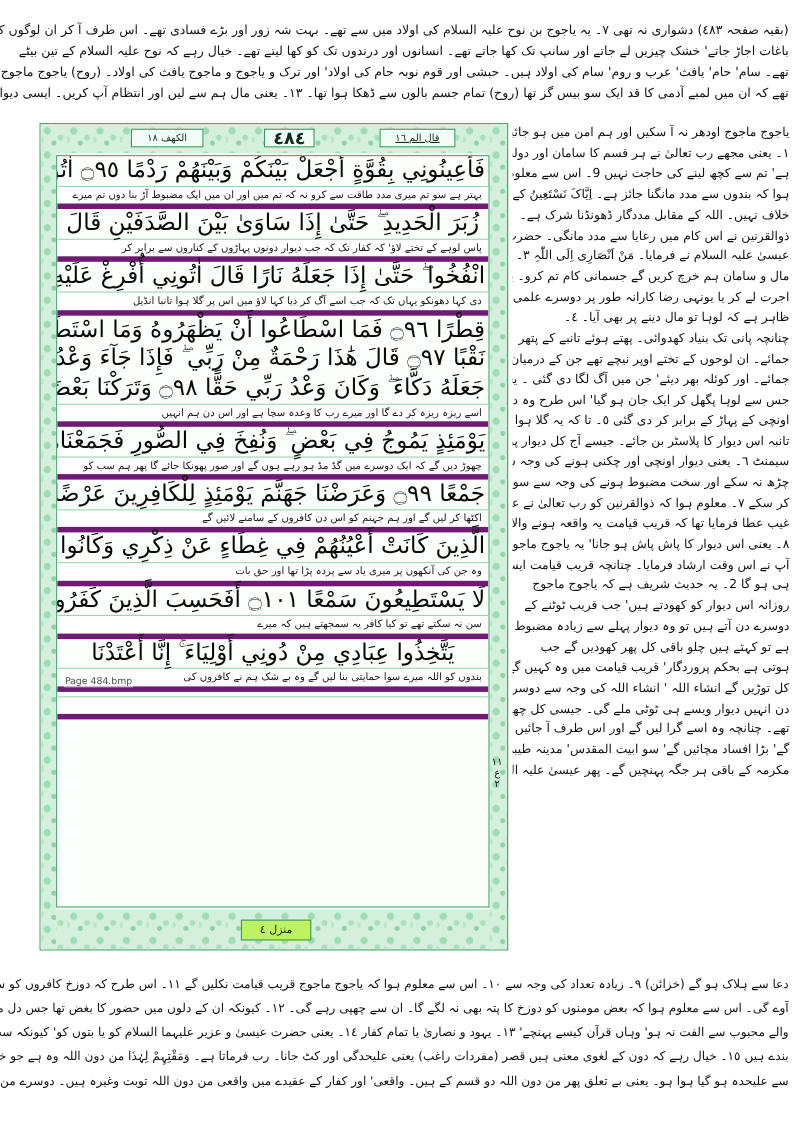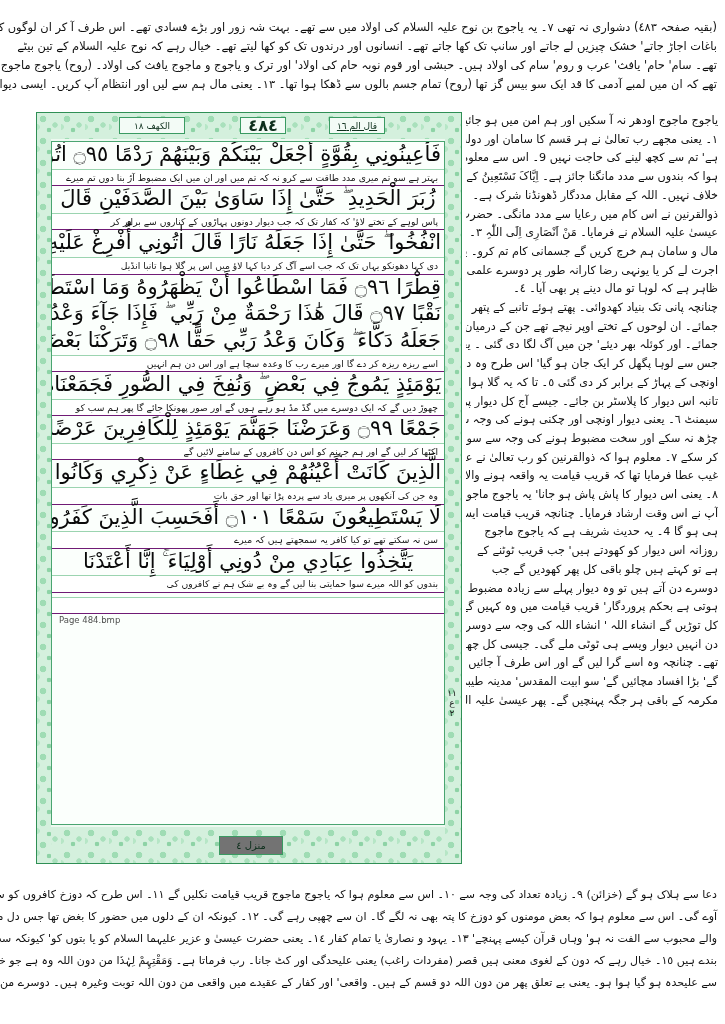--- a/index.html
+++ b/index.html
@@ -47,46 +47,46 @@
   
   .hdr-chip{
     position:absolute;top:4px;height:17px;
     background:#f3fbf6;border:1px solid #3a9a62;
     display:flex;align-items:center;justify-content:center;
     font-size:9px;direction:rtl;color:#0d2f1c;z-index:4;
     padding:0 4px;box-sizing:border-box;white-space:nowrap;
   }
   #hdr-surah{left:82px;width:66px;}
   #hdr-page{left:203px;width:46px;font-size:16px;font-weight:bold;}
-  #hdr-part{left:292px;width:56px;text-decoration:underline;}
+  #hdr-part{left:308px;width:69px;text-decoration:underline;}
 
   
   #inner{
     position:absolute;left:14px;top:28px;right:16px;bottom:38px;
     background:#fbfffc;border:1px solid #4aa571;box-sizing:border-box;
     overflow:hidden;
   }
   .ayah-line{
     direction:rtl;text-align:center;white-space:nowrap;
     font-size:21px;line-height:1.08;
     font-family:"DejaVu Sans","Liberation Serif",serif;
     color:#0a0a0a;padding:1px 3px 3px 3px;
   }
   .trans-line{
     direction:rtl;text-align:justify;white-space:nowrap;
     font-size:9.2px;line-height:1.25;color:#141414;
-    background:#ffffff;border-top:1px solid #9bd4b0;border-bottom:1px solid #701a75;
+    background:#ffffff;border-top:1px solid #9bd4b0;border-bottom:5px solid #701a75;
     padding:2px 6px;
   }
   .trans-line::after{content:"";display:inline-block;width:100%;}
 
   
   #manzil-chip{
     position:absolute;left:182px;bottom:8px;width:62px;height:17px;
-    background:#737373;border:1px solid #3a9a62;
+    background:#bef264;border:1px solid #3a9a62;
     display:flex;align-items:center;justify-content:center;
     font-size:10px;direction:rtl;color:#0d2f1c;z-index:4;
   }
 
   
   #ruku-mark{
     position:absolute;left:444px;top:576px;width:16px;
     text-align:center;direction:rtl;font-size:9px;line-height:10px;color:#1a1a1a;
   }
   #ruku-mark div{margin:0;}
@@ -192,24 +192,24 @@
     <div class="ln">جمائے۔ اور کوئلہ بھر دیئے' جن میں آگ لگا دی گئی ۔ یعنی</div>
     <div class="ln">جس سے لوہا پگھل کر ایک جان ہو گیا' اس طرح وہ دیوار</div>
     <div class="ln">اونچی کے پہاڑ کے برابر کر دی گئی ٥۔ تا کہ یہ گلا ہوا</div>
     <div class="ln">تانبہ اس دیوار کا پلاسٹر بن جائے۔ جیسے آج کل دیوار پر</div>
     <div class="ln">سیمنٹ ٦۔ یعنی دیوار اونچی اور چکنی ہونے کی وجہ سے</div>
     <div class="ln">چڑھ نہ سکے اور سخت مضبوط ہونے کی وجہ سے سوراخ نہ</div>
     <div class="ln">کر سکے ٧۔ معلوم ہوا کہ ذوالقرنین کو رب تعالیٰ نے علم</div>
     <div class="ln">غیب عطا فرمایا تھا کہ قریب قیامت یہ واقعہ ہونے والا ہے</div>
     <div class="ln">٨۔ یعنی اس دیوار کا پاش پاش ہو جانا' یہ یاجوج ماجوج کا نکلنا</div>
     <div class="ln">آپ نے اس وقت ارشاد فرمایا۔ چنانچہ قریب قیامت ایسا</div>
-    <div class="ln">ہی ہو گا 4۔ یہ حدیث شریف ہے کہ یاجوج ماجوج</div>
+    <div class="ln">ہی ہو گا 2۔ یہ حدیث شریف ہے کہ یاجوج ماجوج</div>
     <div class="ln">روزانہ اس دیوار کو کھودتے ہیں' جب قریب ٹوٹنے کے</div>
+    <div class="ln">دوسرے دن آتے ہیں تو وہ دیوار پہلے سے زیادہ مضبوط</div>
     <div class="ln">ہے تو کہتے ہیں چلو باقی کل پھر کھودیں گے جب</div>
-    <div class="ln">دوسرے دن آتے ہیں تو وہ دیوار پہلے سے زیادہ مضبوط</div>
     <div class="ln">ہوتی ہے بحکم پروردگار' قریب قیامت میں وہ کہیں گے چلو</div>
     <div class="ln">کل توڑیں گے انشاء اللہ ' انشاء اللہ کی وجہ سے دوسرے</div>
     <div class="ln">دن انہیں دیوار ویسے ہی ٹوٹی ملے گی۔ جیسی کل چھوڑ گئے</div>
     <div class="ln">تھے۔ چنانچہ وہ اسے گرا لیں گے اور اس طرف آ جائیں</div>
     <div class="ln">گے' بڑا افساد مچائیں گے' سو ابیت المقدس' مدینہ طیبہ' مکہ</div>
     <div class="ln">مکرمہ کے باقی ہر جگہ پہنچیں گے۔ پھر عیسیٰ علیہ السلام کی</div>
   </div>
 </div>
 
 <div id="bottom-note">

